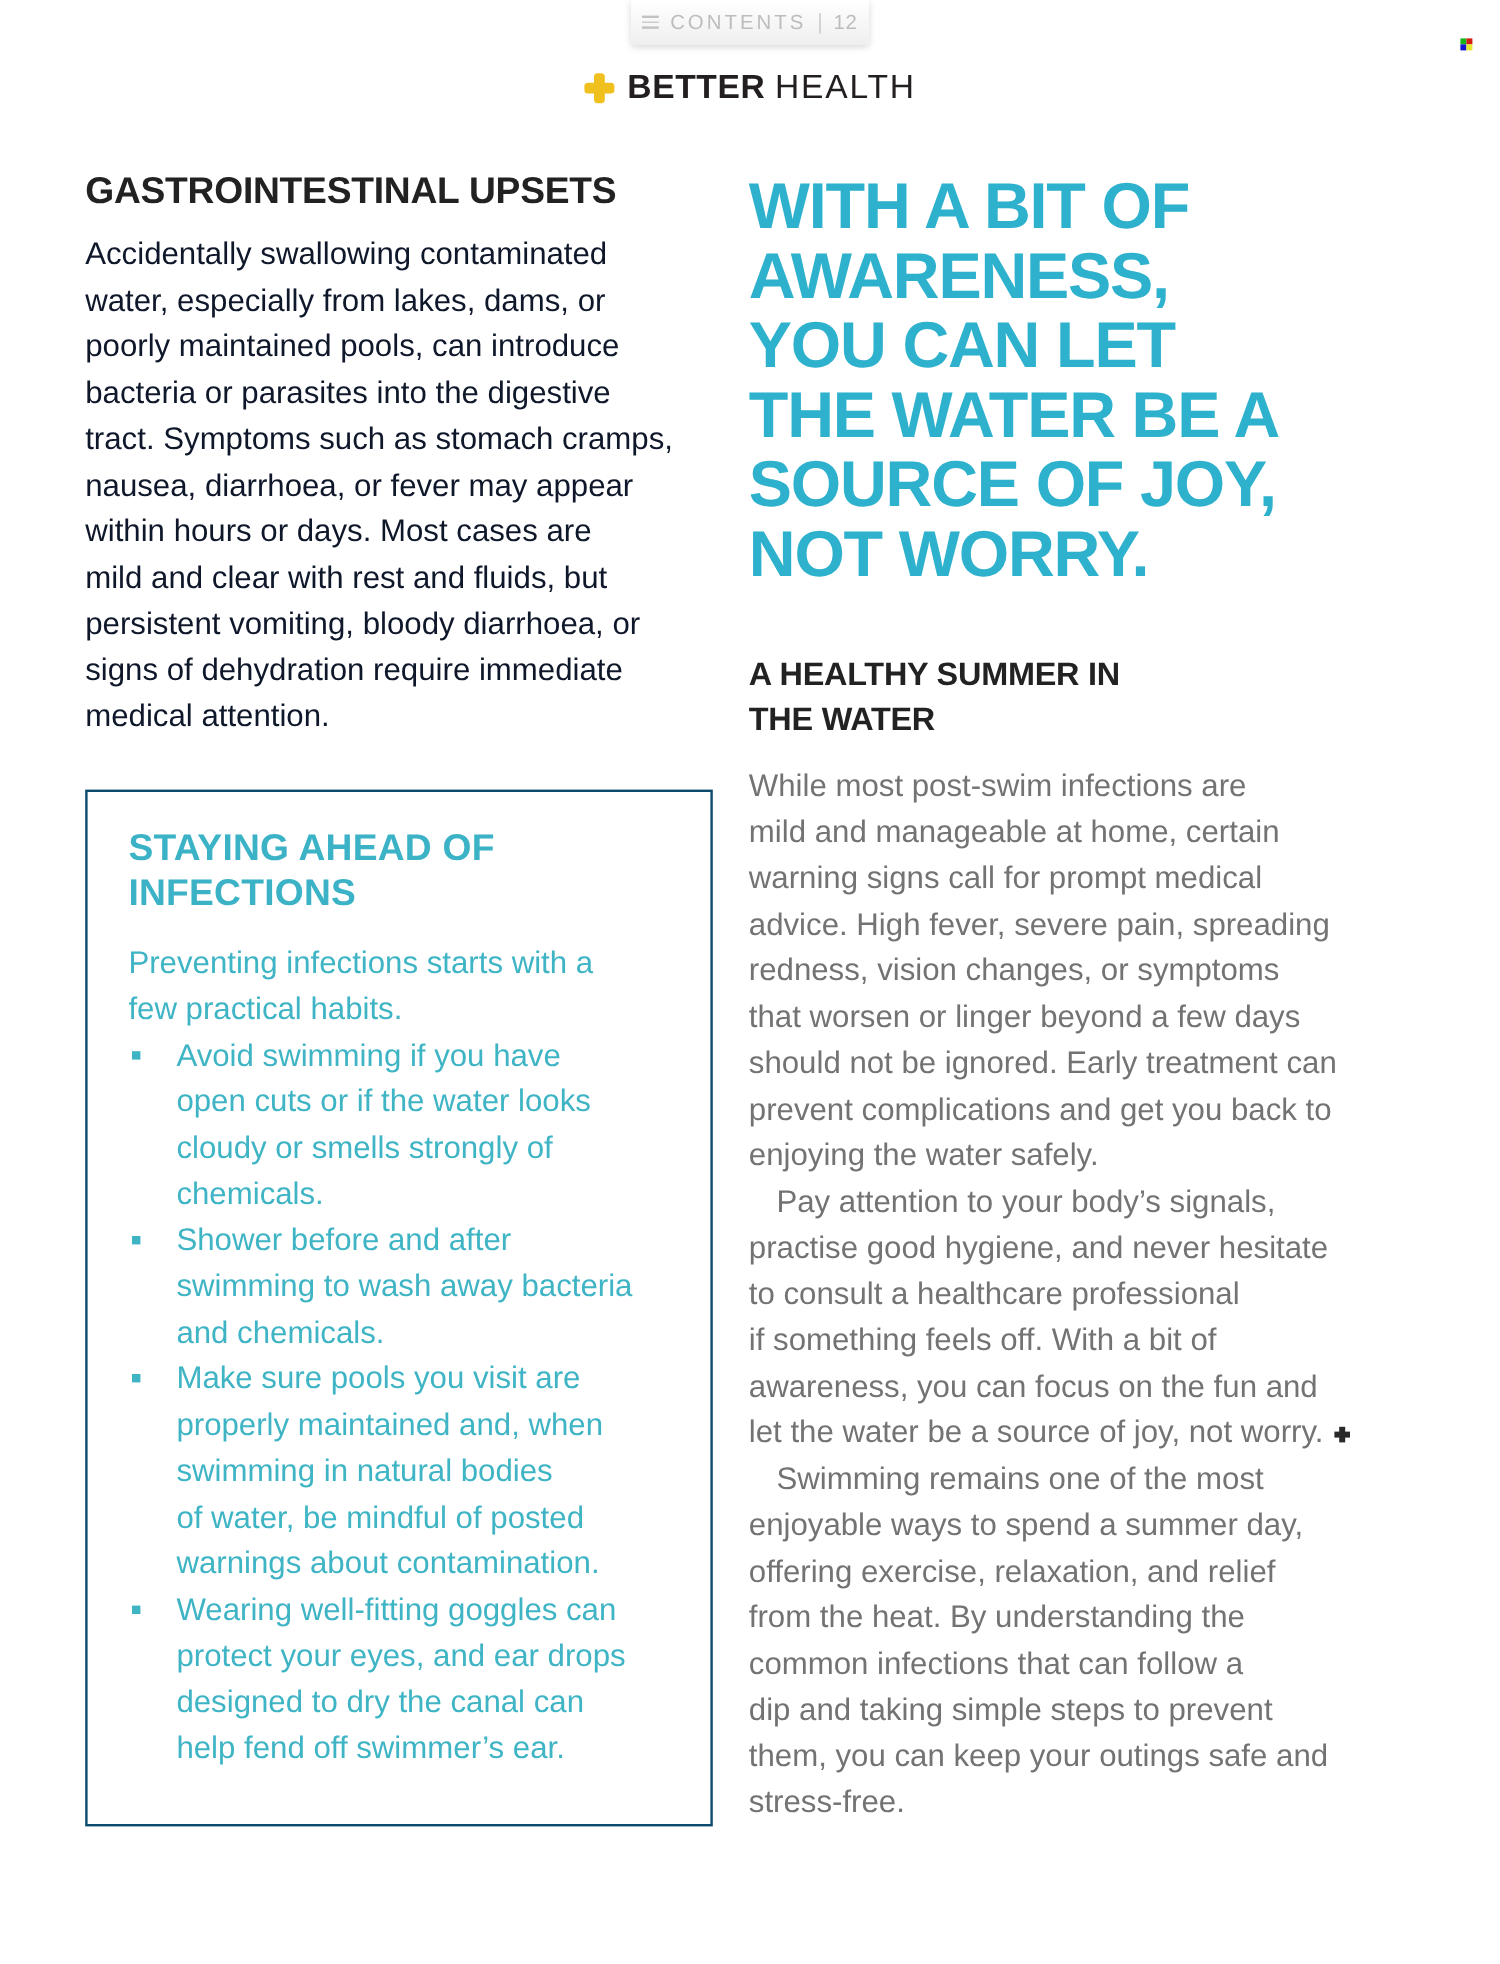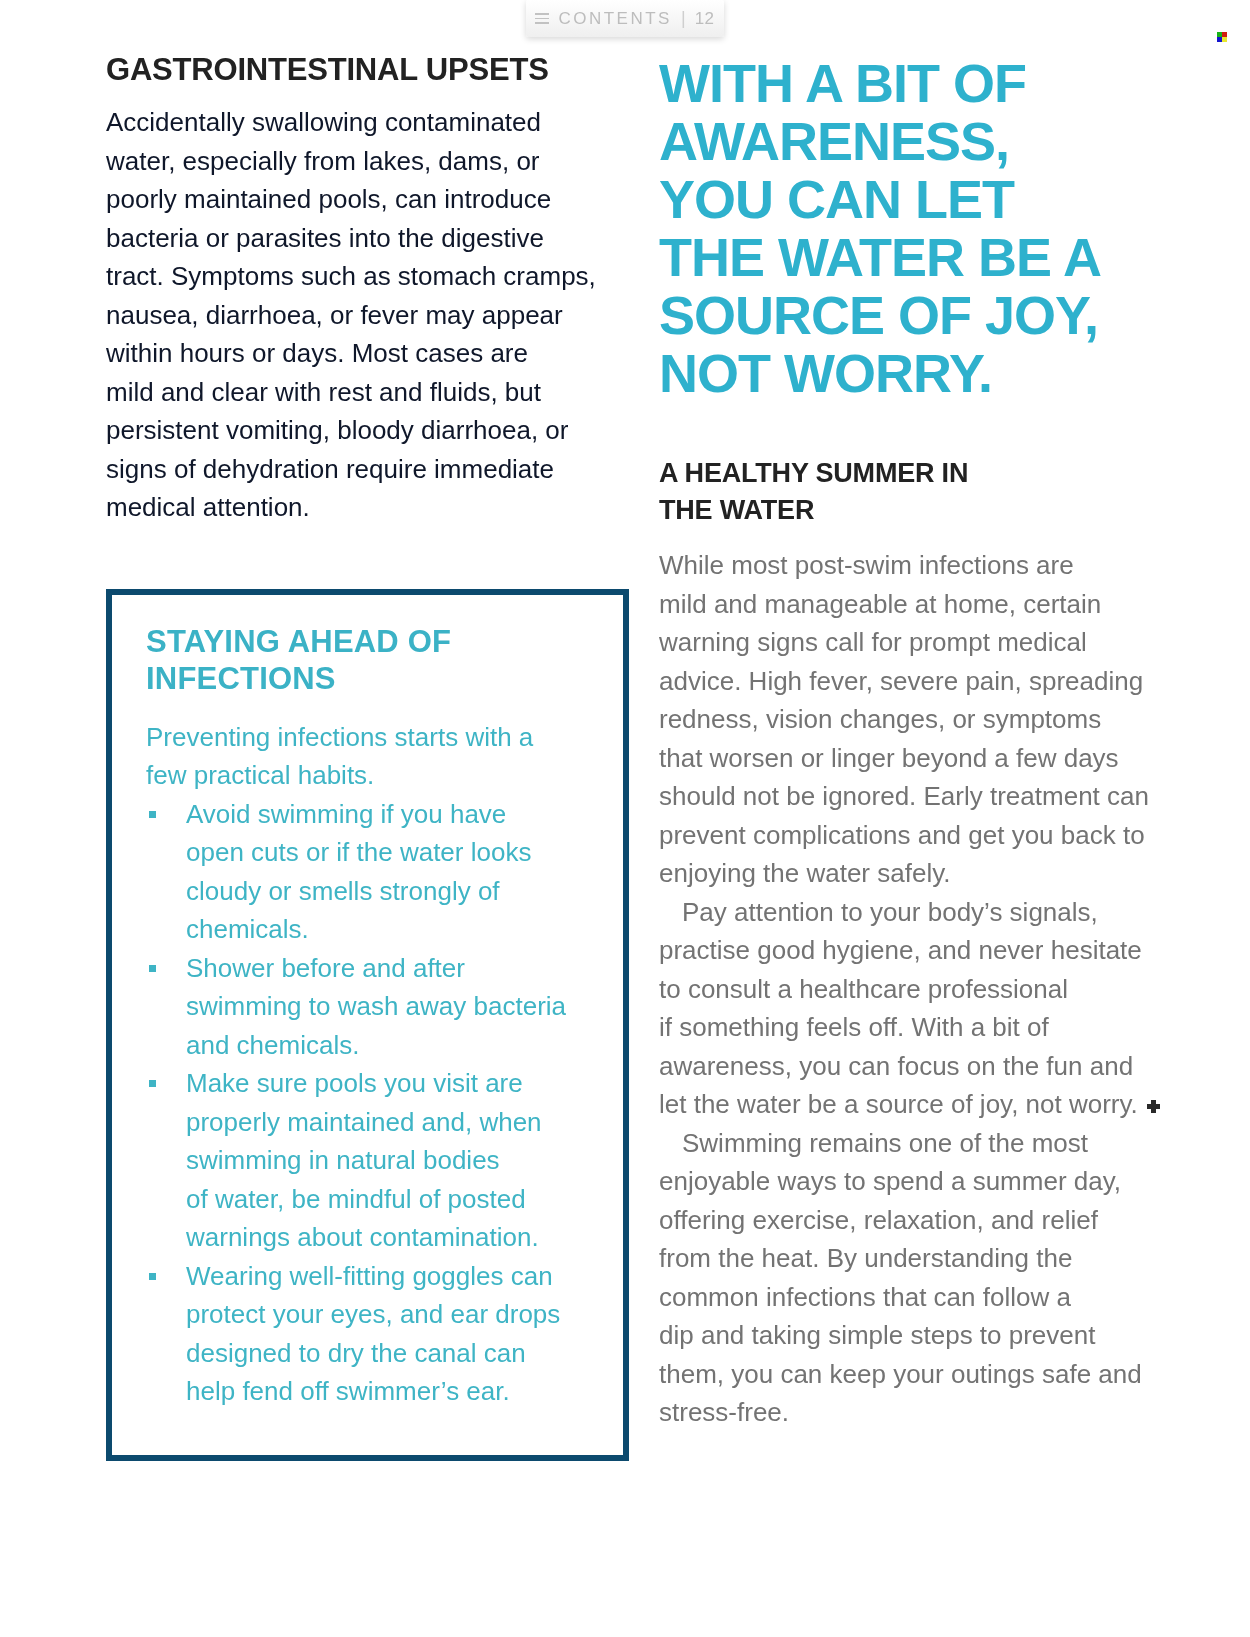--- a/index.html
+++ b/index.html
@@ -49,35 +49,35 @@
   .plus-icon::after  { left:0; top:8px; width:25px; height:9px; }
   .brand-text { font-size:28px; color:#231f20; letter-spacing:0.5px; display:flex; gap:8px; }
   .brand-bold { font-weight:700; }
   .brand-light { font-weight:400; letter-spacing:1.5px; }
 
   
   .columns {
     display:grid;
     grid-template-columns:523px 502px;
     column-gap:30px;
-    padding:0 0 0 106px;
+    padding:0 0 0 71px;
     margin-top:52px;
   }
   .prose { white-space:pre; }
 
   
   .l-heading {
     font-size:31px; font-weight:700; color:#222222;
     letter-spacing:-0.2px; margin-bottom:15px;
   }
   .l-body { font-size:26px; line-height:38.5px; color:#0f172a; }
 
   .info-box {
-    margin-top:62px;
-    border:6px solid #0c4a6e;
+    margin-top:42px;
+    border:2px solid #0c4a6e;
     padding:28px 30px 44px 34px;
   }
   .box-heading {
     font-size:31px; line-height:37px; font-weight:700;
     color:#3bb2c6; letter-spacing:0.2px; margin-bottom:21px;
   }
   .box-intro { font-size:26px; line-height:38.5px; color:#3eb4c5; }
   .box-list { list-style:none; margin-top:0; }
   .box-list li {
     position:relative; padding-left:40px;
@@ -126,20 +126,27 @@
     <span class="chip-num">12</span>
   </div>
 
   <div class="color-grid">
     <span class="cg1"></span>
       <span class="cg2"></span>
       <span class="cg3"></span>
       <span class="cg4"></span>
   </div>
 
+  <div class="brand">
+    <span class="plus-icon"></span>
+    <span class="brand-text">
+      <span class="brand-bold">BETTER</span>
+      <span class="brand-light">HEALTH</span>
+    </span>
+  </div>
 
   <div class="columns">
 
     <div class="col-left">
       <h2 class="l-heading">GASTROINTESTINAL UPSETS</h2>
       <p class="l-body prose">Accidentally swallowing contaminated
 water, especially from lakes, dams, or
 poorly maintained pools, can introduce
 bacteria or parasites into the digestive
 tract. Symptoms such as stomach cramps,

